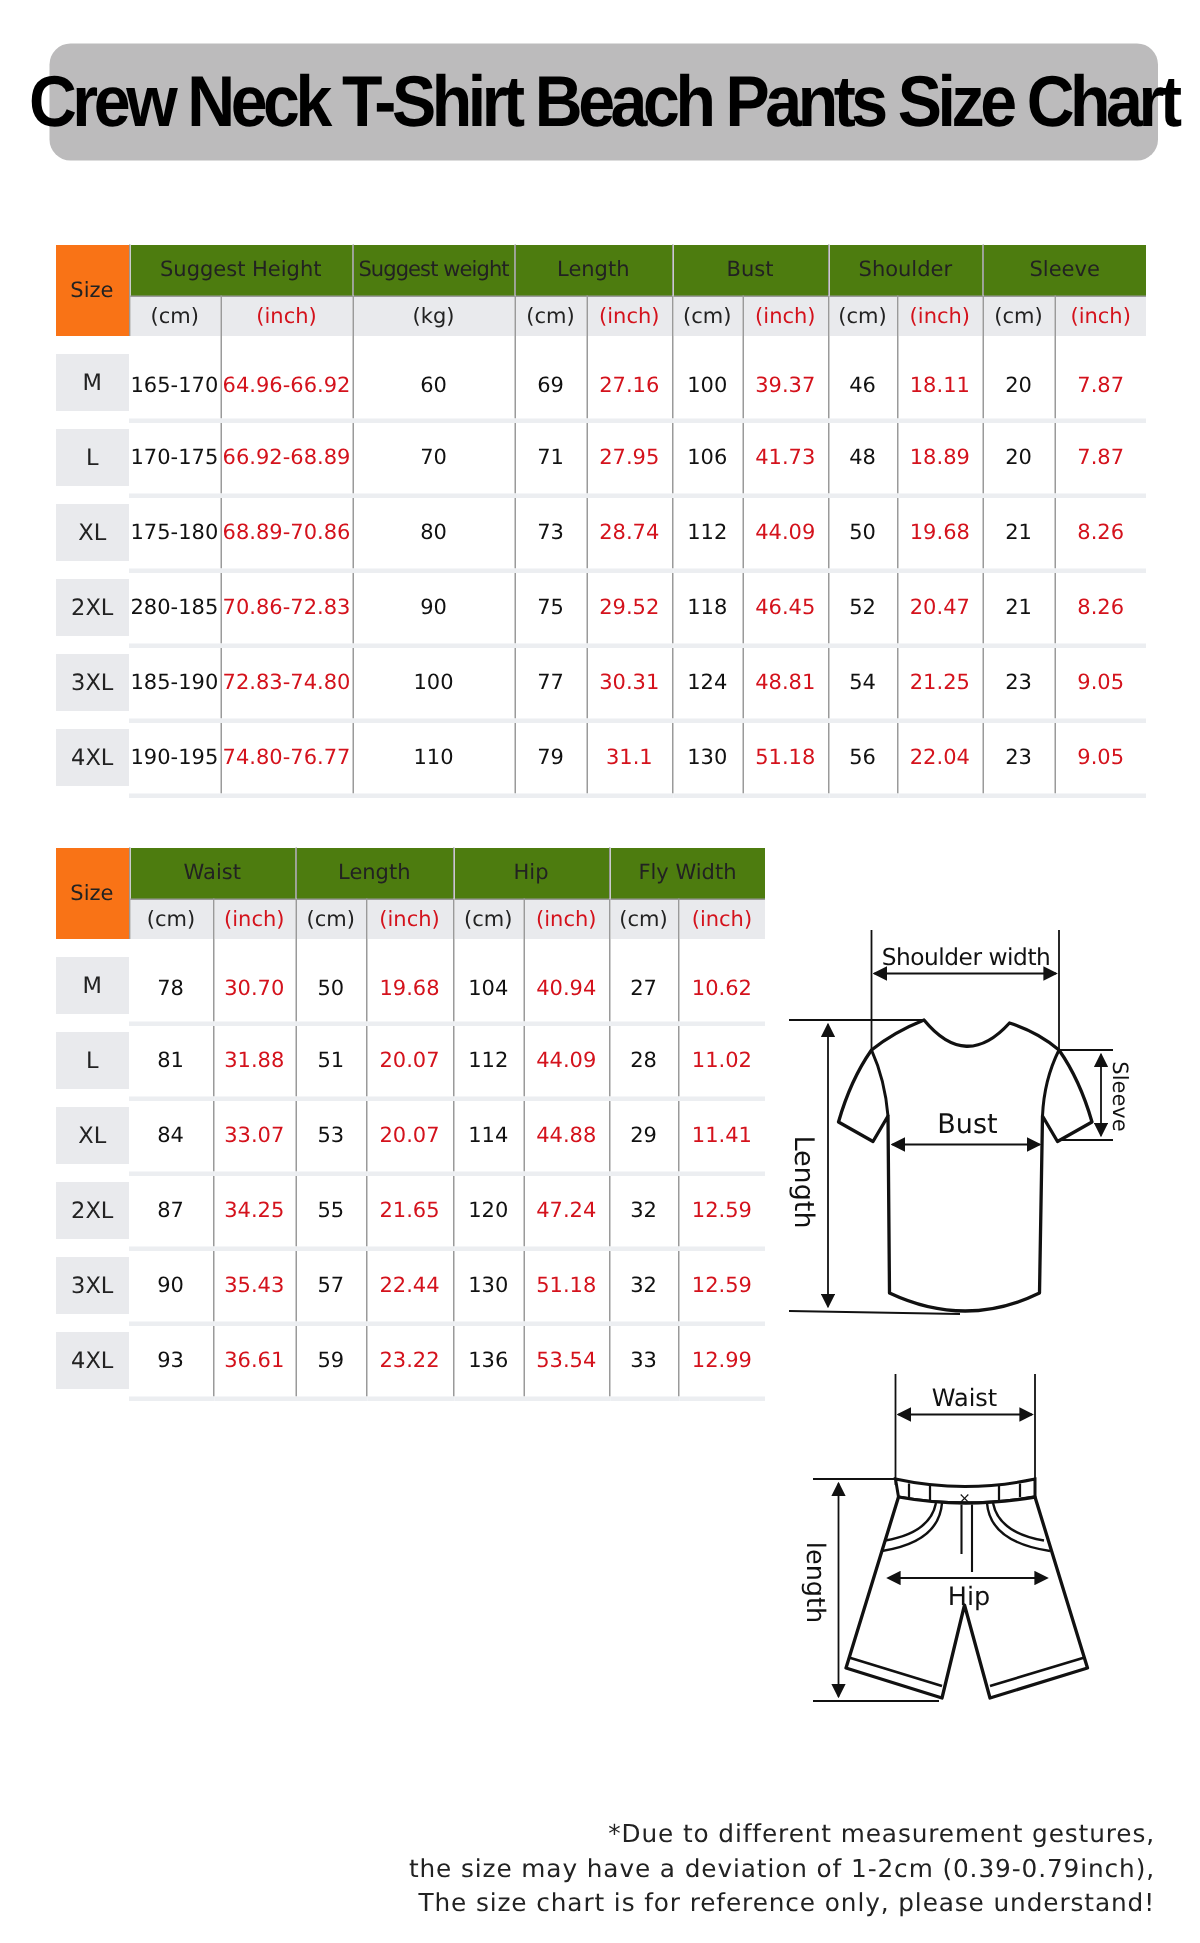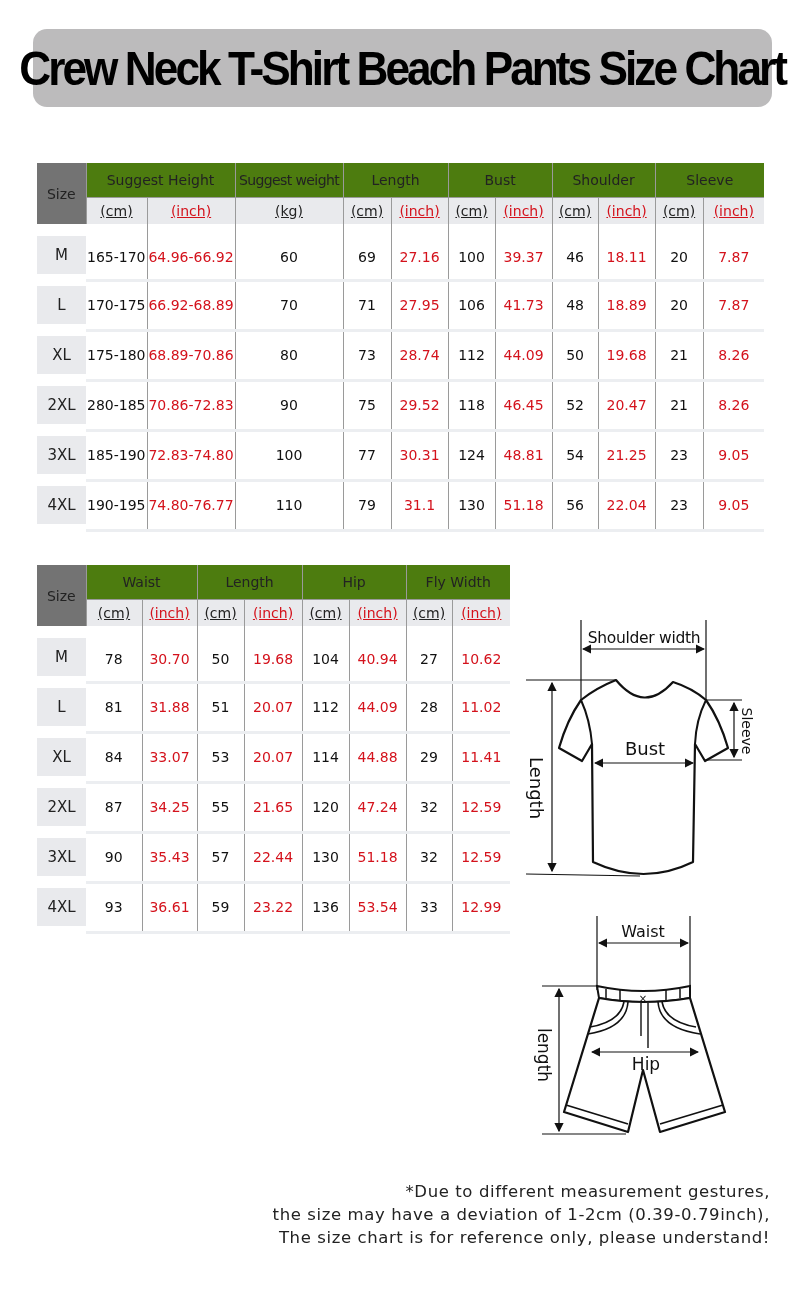--- a/index.html
+++ b/index.html
@@ -19,33 +19,33 @@
   }
   table.size-table {
     position: absolute; border-collapse: collapse; table-layout: fixed;
     font-family: "DejaVu Sans", sans-serif;
   }
   table.size-table td {
     padding: 0; text-align: center; vertical-align: middle;
     font-size: 14px; white-space: nowrap; overflow: hidden;
   }
   .hdr1 td { height: 34px; background: #4d7c0f; font-size: 15px; color: #222; }
-  .hdr2 td { height: 26px; background: #e9eaed; font-size: 14px; color: #222; text-decoration: underline; }
+  .hdr2 td { height: 26px; background: #e9eaed; font-size: 14px; color: #222; }
   .hdr1 td.group { border-bottom: 1.5px solid #9a9a9a; }
-  td.size-hdr { background: #737373; font-size: 15px; color: #222; border-right: 1.5px solid #9a9a9a; margin-top: 43px; }
+  td.size-hdr { background: #f97316; font-size: 15px; color: #222; border-right: 1.5px solid #9a9a9a; margin-top: 43px; }
   .spacer td { height: 12px; background: #fff; }
   .data td { height: 38px; border-bottom: 3px solid #eceef1; background: #fff; }
   .data td.size-cell { background: #e9eaed; font-size: 15px; color: #222; border-bottom: 12px solid #fff; }
   td.red { color: #d4121c; }
   td.vl { border-left: 1.5px solid #9a9a9a; }
   td.narrow-text { letter-spacing: -0.6px; }
   .diagram { position: absolute; }
   .diagram svg text { font-family: "DejaVu Sans", sans-serif; }
   .disclaimer {
-    position: absolute; right: 30px; top: 1180px; text-align: right;
+    position: absolute; right: 30px; top: 1211px; text-align: right;
     font-family: "DejaVu Sans", sans-serif; font-size: 16.5px; line-height: 23px; color: #222;
     letter-spacing: 0.6px;
   }
   .disclaimer div { white-space: nowrap; }
 </style>
 </head>
 <body>
 
 <div class="title-banner">
   <h1>Crew Neck T-Shirt Beach Pants Size Chart</h1>

